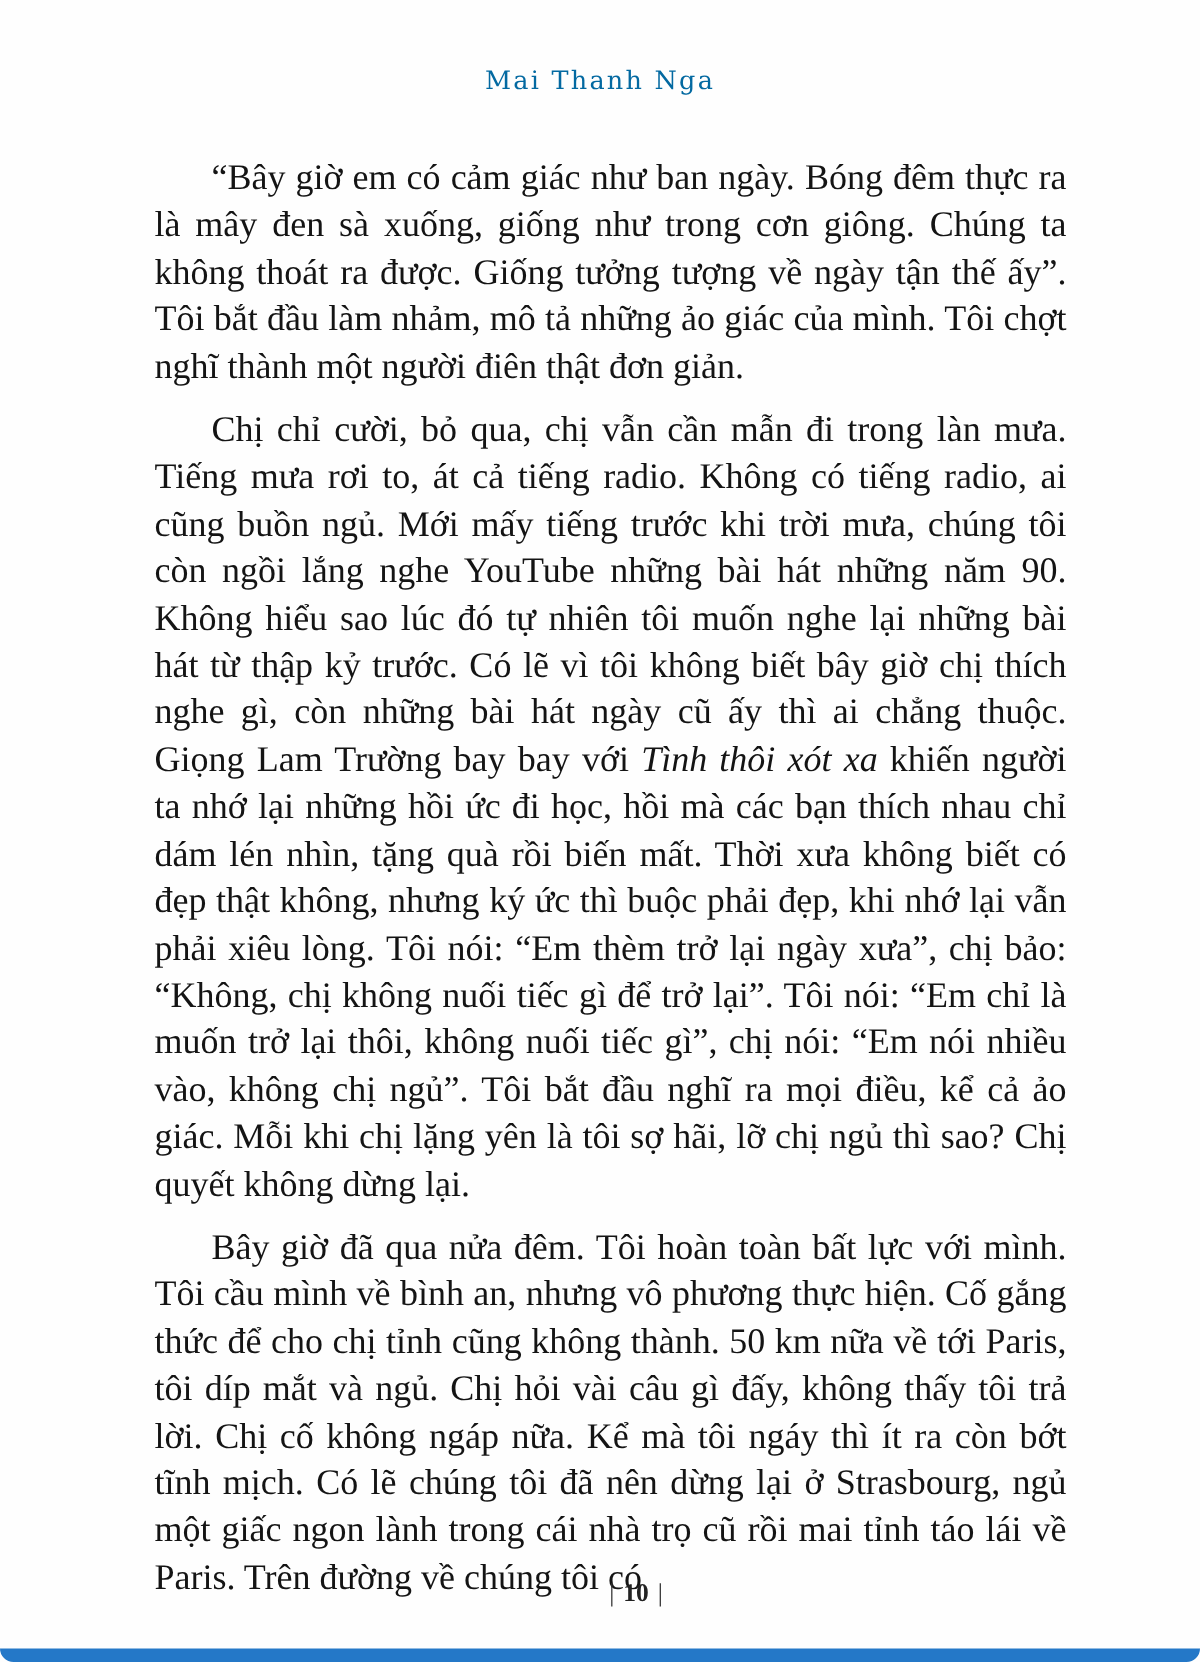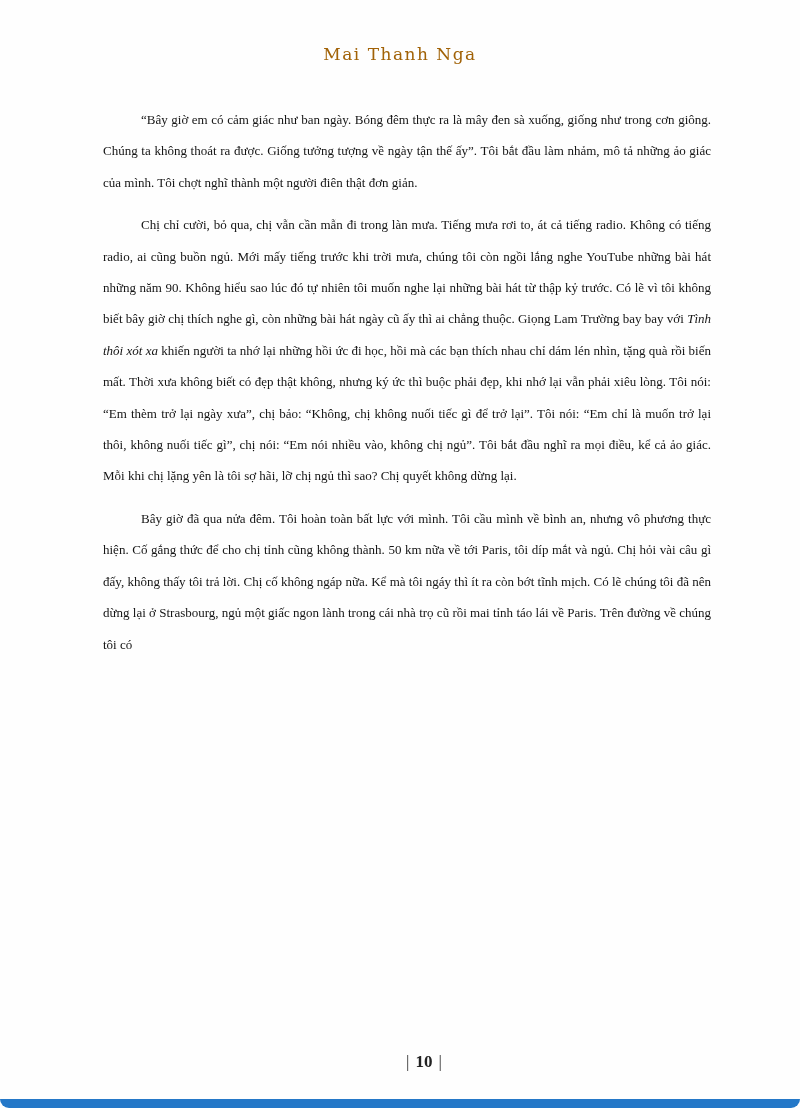--- a/index.html
+++ b/index.html
@@ -17,29 +17,29 @@
     color: #1a1a1a;
   }
   .running-header {
     position: absolute;
     top: 44px;
     left: 0;
     width: 100%;
     text-align: center;
     font-size: 17px;
     letter-spacing: 1.5px;
-    color: #a16207;
+    color: #0369a1;
     font-family: "DejaVu Serif", serif;
   }
   .page-body {
     position: absolute;
     top: 104px;
     left: 103px;
     width: 608px;
-    font-size: 13px;
+    font-size: 24px;
     line-height: 31.4px;
     text-align: justify;
     color: #141414;
   }
   .page-body p {
     margin: 0 0 11px 0;
     text-indent: 38px;
   }
   .page-body em {
   }

